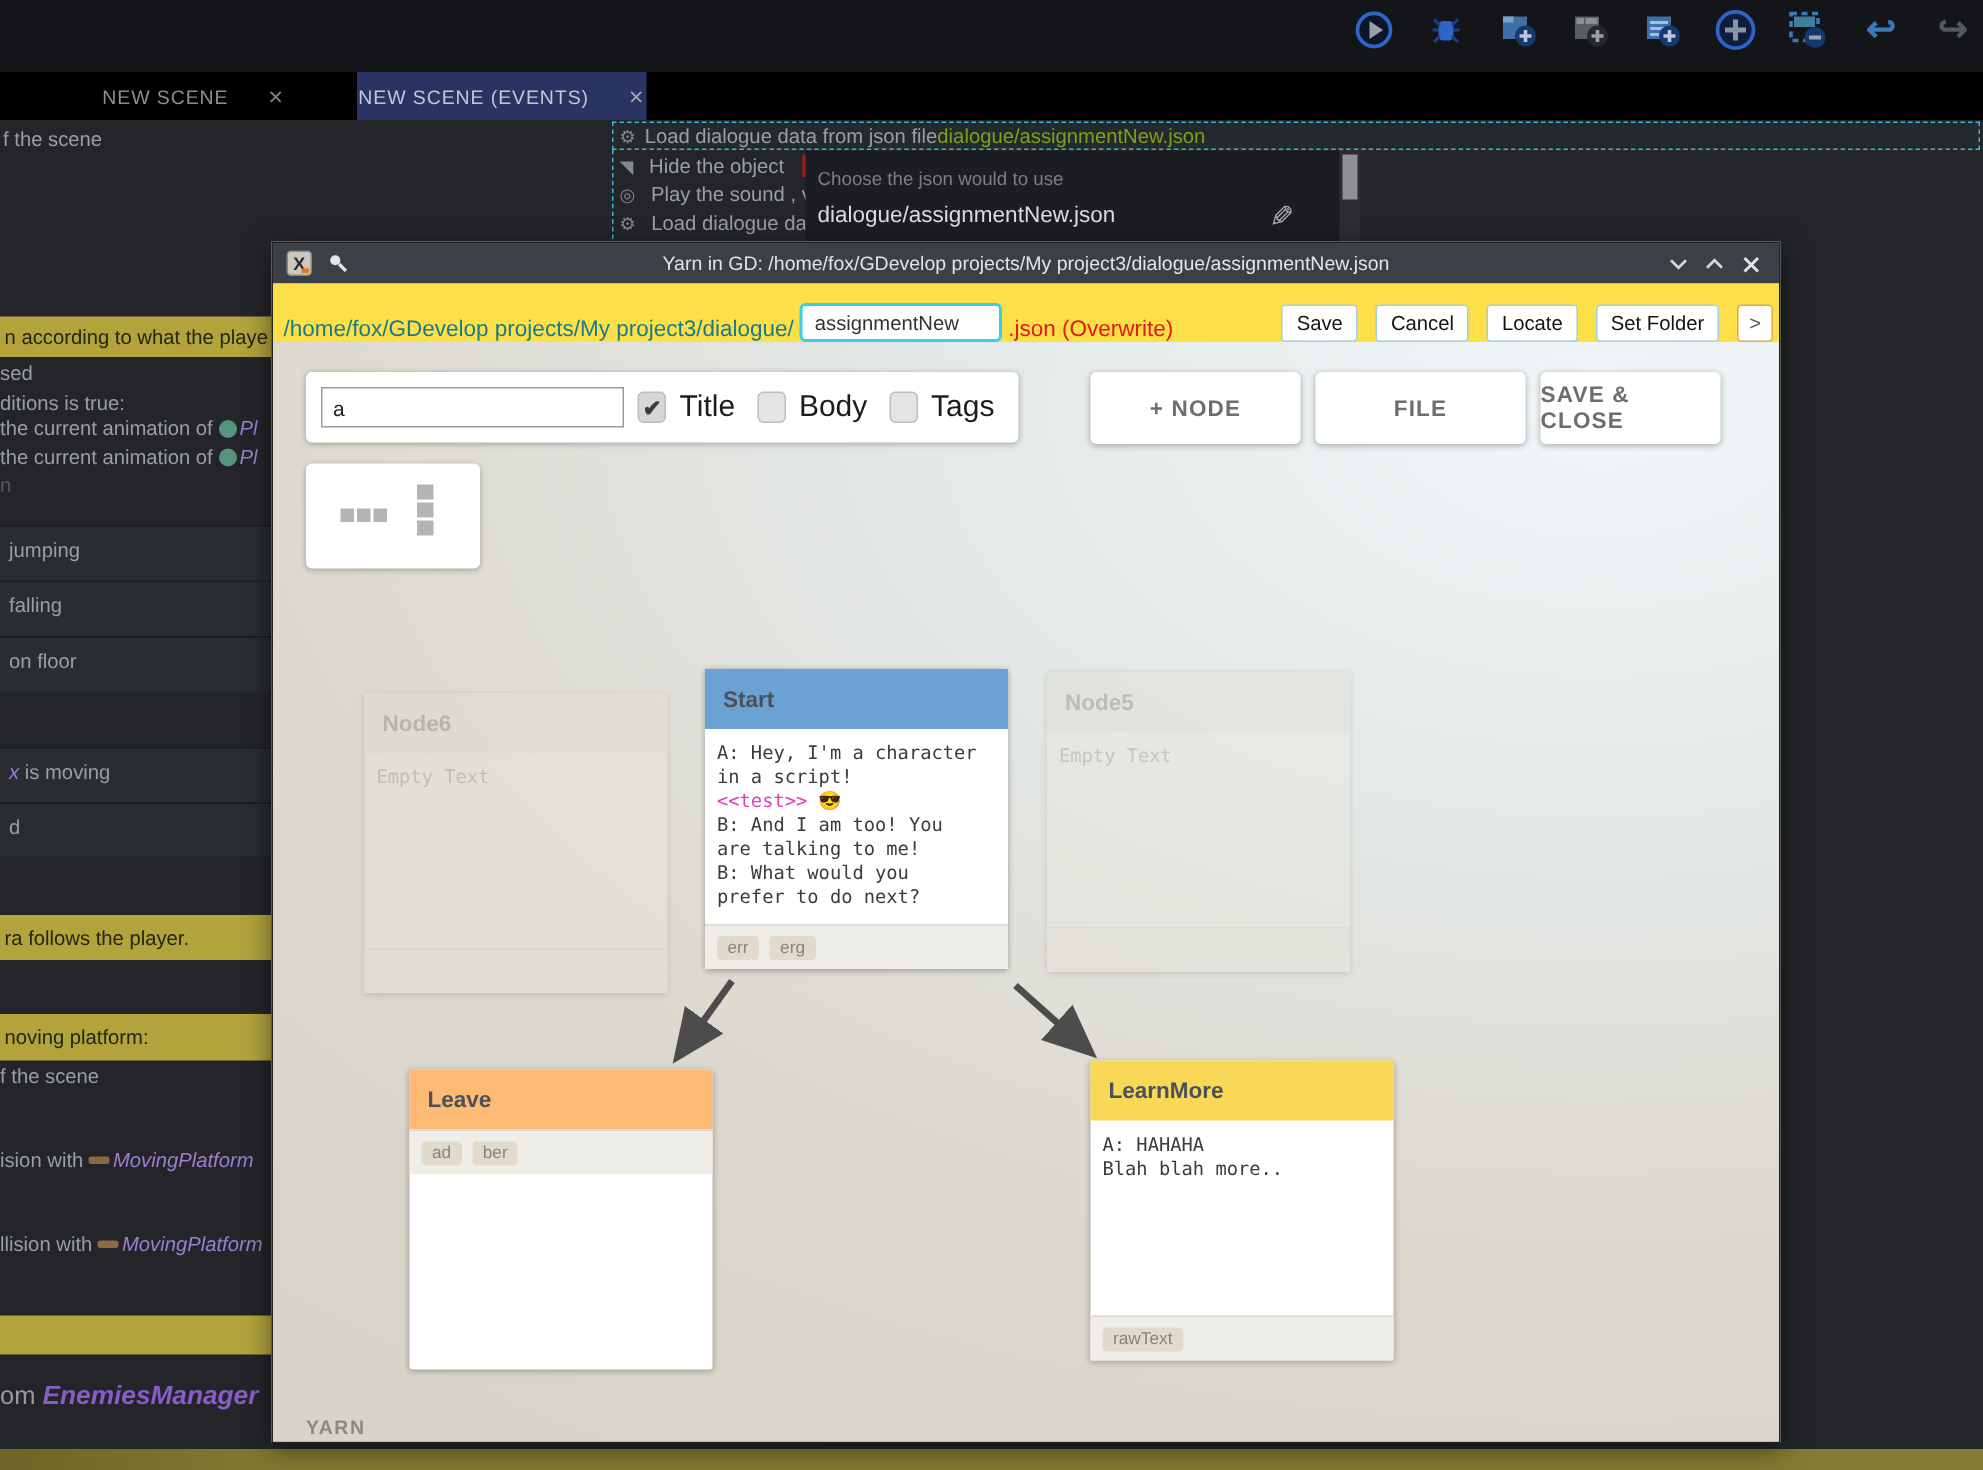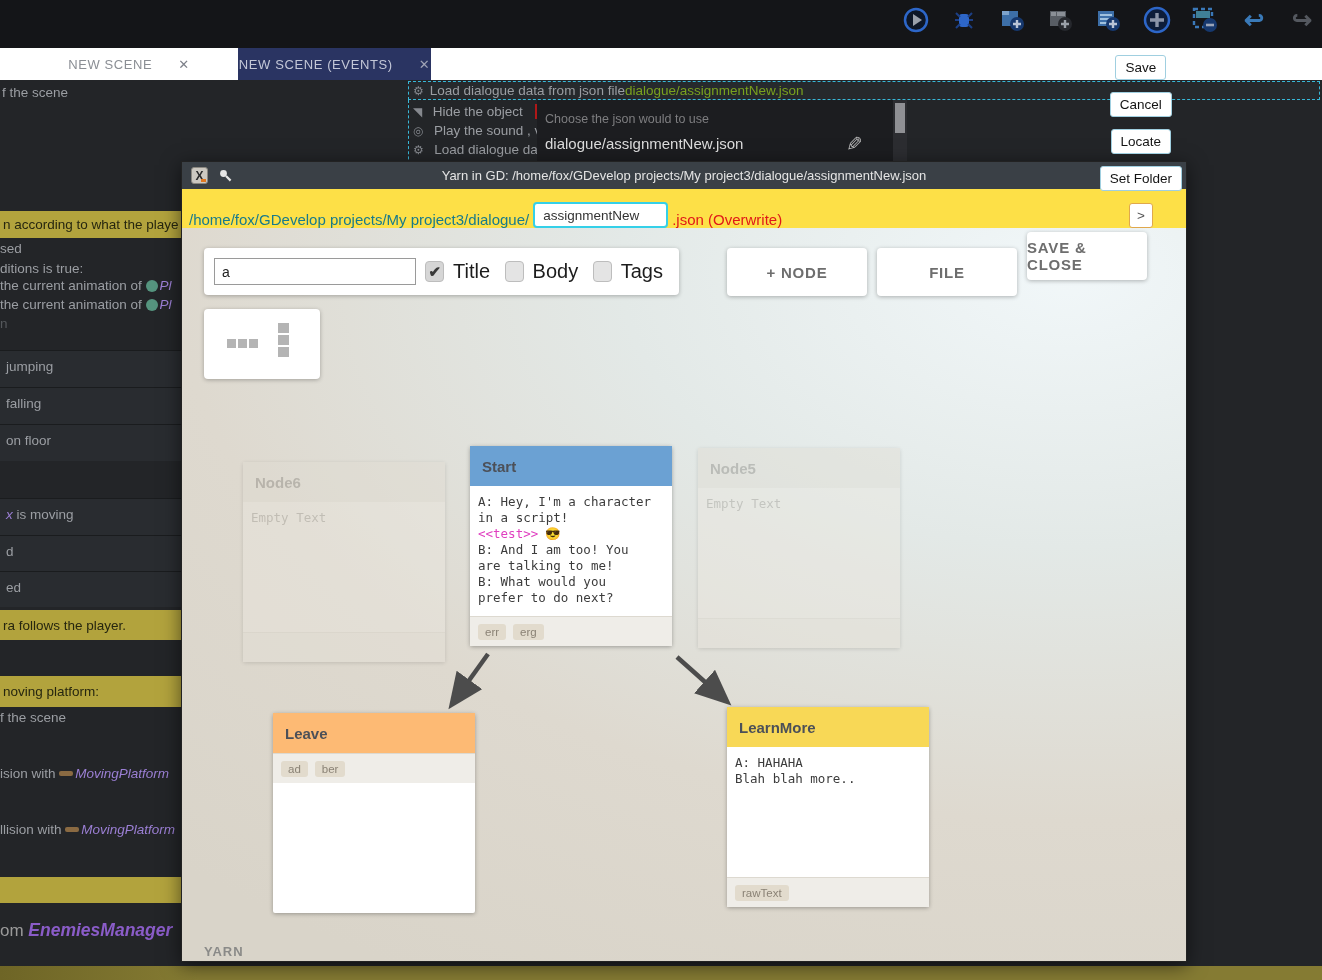--- a/index.html
+++ b/index.html
@@ -6,21 +6,21 @@
   html,body { margin:0; padding:0; }
   body {
     width:1322px; height:980px; position:relative; overflow:hidden;
     background:#1f2023; font-family:"Liberation Sans", sans-serif;
   }
   
   .toolbar { position:absolute; left:0; top:0; width:1322px; height:48px; background:#141518; z-index:3; }
   .tbicon { position:absolute; top:6px; width:28px; height:28px; display:flex; align-items:center; justify-content:center; }
   .glyph-arrow { font-size:24px; font-weight:bold; line-height:1; }
   
-  .tabbar { position:absolute; left:0; top:48px; width:1322px; height:32px; background:#ffffff; z-index:3; }
+  .tabbar { position:absolute; left:0; top:48px; width:1322px; height:32px; background:#000000; z-index:3; }
   .tab { position:absolute; top:0; height:32px; display:flex; align-items:center; justify-content:center; gap:26px;
          font-size:13px; letter-spacing:0.6px; color:#8a8e94; }
   .tab.active { background:#2a3462; color:#c3c7d7; }
   .tab .tclose { color:#7d8089; font-size:13px; cursor:pointer; }
   .tab.active .tclose { color:#9fa3b5; }
   
   .events { position:absolute; left:0; top:80px; width:1322px; height:900px; background:#232528; z-index:1; }
   .evtext { color:#9b9ea3; font-size:13.5px; }
   .evrow-sel { position:absolute; left:408px; top:1px; width:912px; height:19px; border:1px dashed #38b8d8;
                display:flex; align-items:center; background:#26292c; }
@@ -58,21 +58,21 @@
   .appicon i { position:absolute; right:1px; bottom:1px; width:5px; height:3px; background:#e07820; }
   .pinicon { position:absolute; left:36px; top:6px; }
   .wctl { position:absolute; top:4px; width:22px; height:20px; display:flex; align-items:center; justify-content:center; cursor:pointer; }
   
   .pathrow { position:absolute; left:0; top:27px; width:100%; height:39px; background:#fde047;
              display:flex; align-items:flex-end; padding:0 4px 0 7px; }
   .pathpre { color:#187a8c; font-size:15px; white-space:pre; }
   .fninput { width:135px; height:26px; border:2px solid #35d0e8; border-radius:4px; margin:0 4px;
              font-family:Liberation Sans, sans-serif; font-size:13.5px; color:#333; padding:0 8px; outline:none; }
   .pathsuf { color:#e01818; font-size:15px; white-space:pre; }
-  .prbtns { margin-left:auto; display:flex; align-items:center; gap:12px;flex-direction:column; }
+  .prbtns { margin-left:auto; display:flex; align-items:center; gap:12px; }
   .wbtn { background:#fff; border:1px solid #a0cfe0; border-radius:3px; font-size:13.5px; color:#141414;
           padding:4px 9px; font-family:"Liberation Sans", sans-serif; cursor:pointer; }
   .wbtn.more { border-color:#e0a84c; color:#555; padding:4px 7px; }
   
   .canvas { position:absolute; left:0; top:66px; width:1004px; height:733px; overflow:hidden;
             background:radial-gradient(ellipse 130% 110% at 88% 6%, #f1f7f9 0%, #e3e9e7 34%, #ded9cf 68%, #d9d4c9 100%); }
   .card { position:absolute; background:#fff; border-radius:4px; box-shadow:0 1px 4px rgba(0,0,0,.28); }
   .searchcard { left:22px; top:20px; width:475px; height:47px; display:flex; align-items:center; padding:0 10px; gap:9px; }
   .searchinput { width:230px; height:27px; border:1px solid #9a9a9a; font-size:14px; padding:0 7px; color:#222; outline:none;
                  font-family:"Liberation Sans", sans-serif; }
@@ -221,21 +221,20 @@
     </div>
     <div class="lrow evtext" style="top:236px; color:#55585c">n</div>
 
     <div class="lrow cell" style="top:307px; height:37px">falling</div>
     <div class="lrow cell" style="top:270px; height:37px">jumping</div>
     <div class="lrow cell" style="top:344px; height:37px">on floor</div>
     <div class="lrow cell" style="top:418px; height:37px">
       <span class="objname">x</span><span> is moving</span>
     </div>
     <div class="lrow cell" style="top:455px; height:36px">d</div>
-    <div class="lrow cell" style="top:491px; height:36px">ed</div>
 
     <div class="lrow comment" style="top:530px; height:30px">
       <span>ra follows the player.</span>
     </div>
     <div class="lrow comment" style="top:596px; height:31px">
       <span>noving platform:</span>
     </div>
     <div class="lrow evtext" style="top:630px">f the scene</div>
 
     <div class="lrow evtext" style="top:686px">
@@ -301,21 +300,21 @@
       <span class="cb on">✔</span>
       <span class="cblabel">Title</span>
       <span class="cb"></span>
       <span class="cblabel">Body</span>
       <span class="cb"></span>
       <span class="cblabel">Tags</span>
     </div>
 
     <div class="card actbtn" style="left:545px; top:20px">+ NODE</div>
     <div class="card actbtn" style="left:695px; top:20px">FILE</div>
-    <div class="card actbtn" style="left:845px; top:4px; width:120px">SAVE &amp; CLOSE</div>
+    <div class="card actbtn" style="left:845px; top:20px; width:120px">SAVE &amp; CLOSE</div>
 
     <div class="card minimap">
       <span class="mmsq" style="left:23px; top:30px; width:9px; height:9px"></span>
       <span class="mmsq" style="left:34px; top:30px; width:9px; height:9px"></span>
       <span class="mmsq" style="left:45px; top:30px; width:9px; height:9px"></span>
       <span class="mmsq" style="left:74px; top:14px; width:11px; height:10px"></span>
       <span class="mmsq" style="left:74px; top:26px; width:11px; height:10px"></span>
       <span class="mmsq" style="left:74px; top:38px; width:11px; height:10px"></span>
     </div>
 

